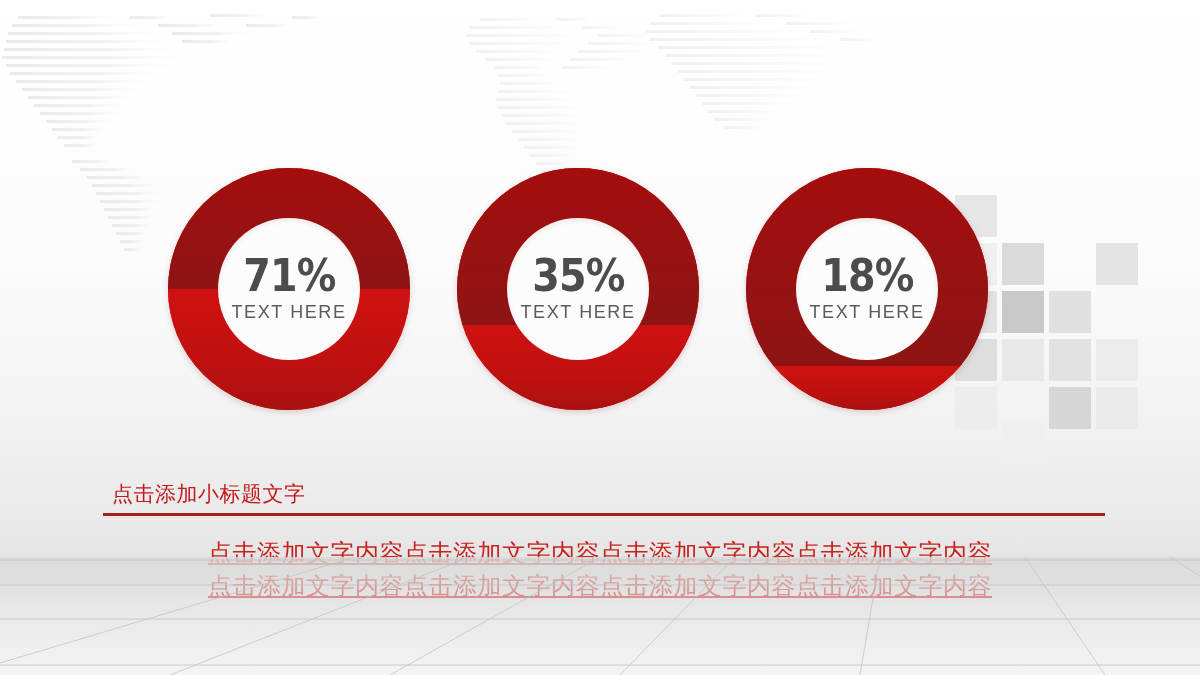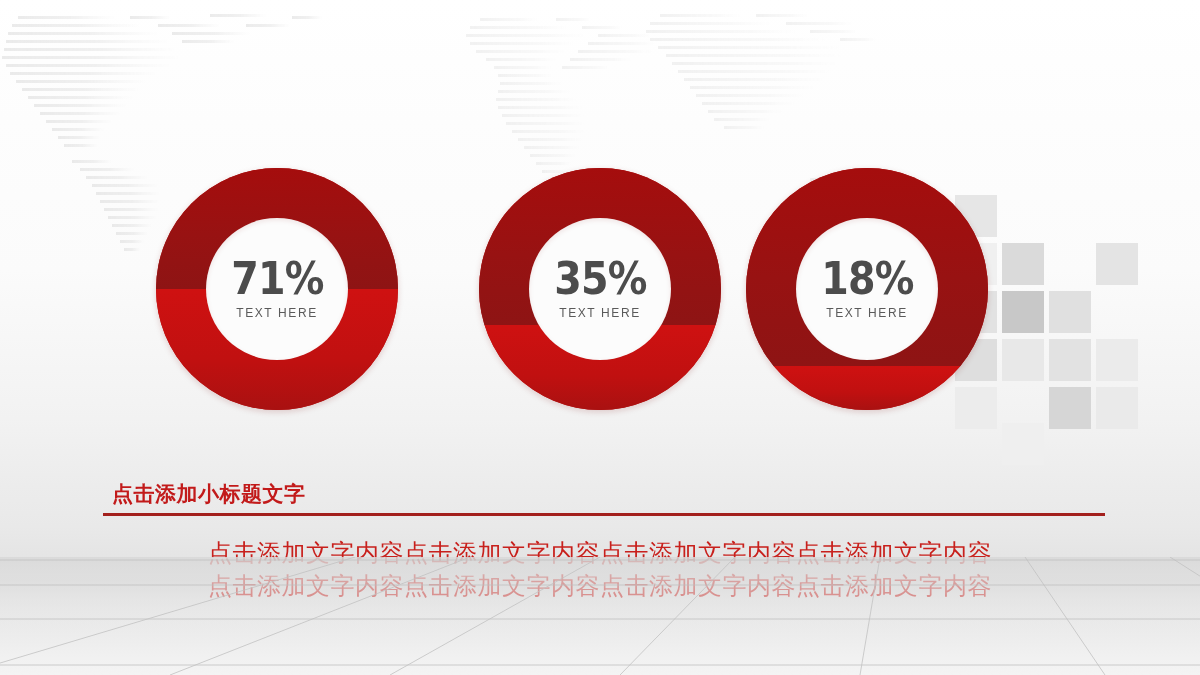--- a/index.html
+++ b/index.html
@@ -192,33 +192,33 @@
     font-size: 45px;
     font-weight: bold;
     color: #4c4c4c;
     line-height: 0.95;
     letter-spacing: -1px;
     transform: scaleX(0.88);
   }
   .donut-label {
     margin-top: 5px;
     font-family: "Liberation Sans", sans-serif;
-    font-size: 12px;
+    font-size: 18px;
     color: #5a5a5a;
     letter-spacing: 1.6px;
     white-space: nowrap;
   }
 
   
   .subtitle {
     position: absolute;
     left: 112px;
     top: 483px;
     font-size: 21px;
-    font-weight: bold;
+    font-weight: normal;
     color: #c21a1a;
     letter-spacing: 0.5px;
     white-space: nowrap;
     line-height: 1;
     text-align: right;
   }
   .subtitle-rule {
     position: absolute;
     left: 103px;
     top: 513px;
@@ -235,20 +235,21 @@
     text-align: center;
     font-family: "Liberation Serif", "DejaVu Serif", serif;
     font-size: 24px;
     color: #c8201c;
     line-height: 1.38;
     letter-spacing: 0.5px;
   }
   .body-copy p {
     margin: 0;
     white-space: nowrap;
+    text-decoration: underline;
   }
 </style>
 </head>
 <body>
 
 <div class="slide">
 
   <svg class="bg-map" viewBox="0 0 1200 330" preserveAspectRatio="none" aria-hidden="true">
     <defs>
       <linearGradient id="mapFade" x1="0" y1="0" x2="1" y2="0">
@@ -376,32 +377,32 @@
     <i style="left:141px; top:144px; background:#ebebeb;"></i>
     <i style="left:0px;   top:192px; background:#ececec;"></i>
     <i style="left:94px;  top:192px; background:#d6d6d6;"></i>
     <i style="left:141px; top:192px; background:#eaeaea;"></i>
     <i style="left:47px;  top:228px; background:#efefef;"></i>
   </div>
 
 
   <div class="donuts">
 
-    <div class="donut" style="left:156px;">
+    <div class="donut" style="left:168px;">
       <div class="donut-ring">
         <div class="donut-dark" style="height:50%;"></div>
         <div class="donut-light" style="height:50%;"></div>
       </div>
       <div class="donut-hole">
         <div class="donut-value">71%</div>
         <div class="donut-label">TEXT HERE</div>
       </div>
     </div>
 
-    <div class="donut" style="left:479px;text-align:center;">
+    <div class="donut" style="left:457px;text-align:center;">
       <div class="donut-ring">
         <div class="donut-dark" style="height:65%;"></div>
         <div class="donut-light" style="height:35%;"></div>
       </div>
       <div class="donut-hole">
         <div class="donut-value">35%</div>
         <div class="donut-label">TEXT HERE</div>
       </div>
     </div>
 

